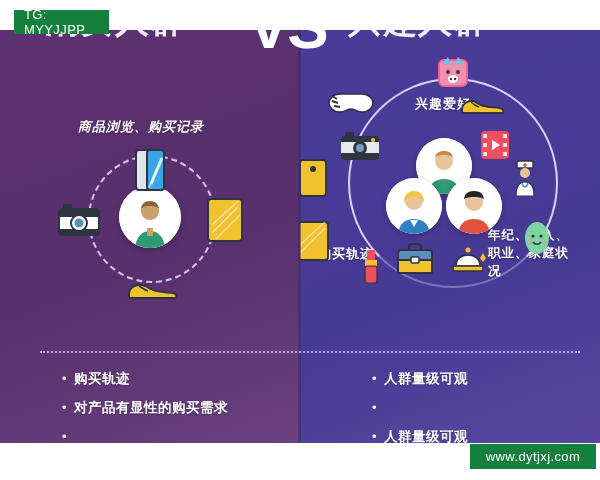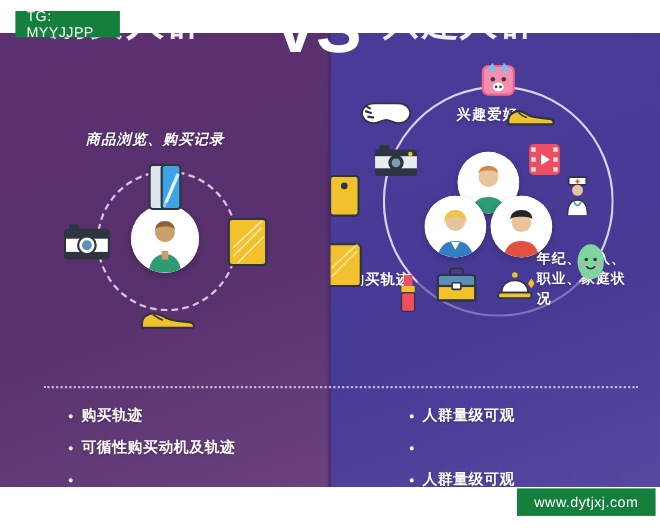--- a/index.html
+++ b/index.html
@@ -292,21 +292,21 @@
 
     <div class="sep"></div>
 
     <div class="bullets bullets-left">
       <div class="bullet-row">
         <span class="bullet-dot">•</span>
         <span class="bullet-text cn">购买轨迹</span>
       </div>
       <div class="bullet-row">
         <span class="bullet-dot">•</span>
-        <span class="bullet-text cn">可循性购买动机及轨迹</span>
+        <span class="bullet-text cn">对产品有显性的购买需求</span>
       </div>
       <div class="bullet-row">
         <span class="bullet-dot">•</span>
       </div>
     </div>
 
     <div class="bullets bullets-right">
       <div class="bullet-row">
         <span class="bullet-dot">•</span>
         <span class="bullet-text cn">人群量级可观</span>

